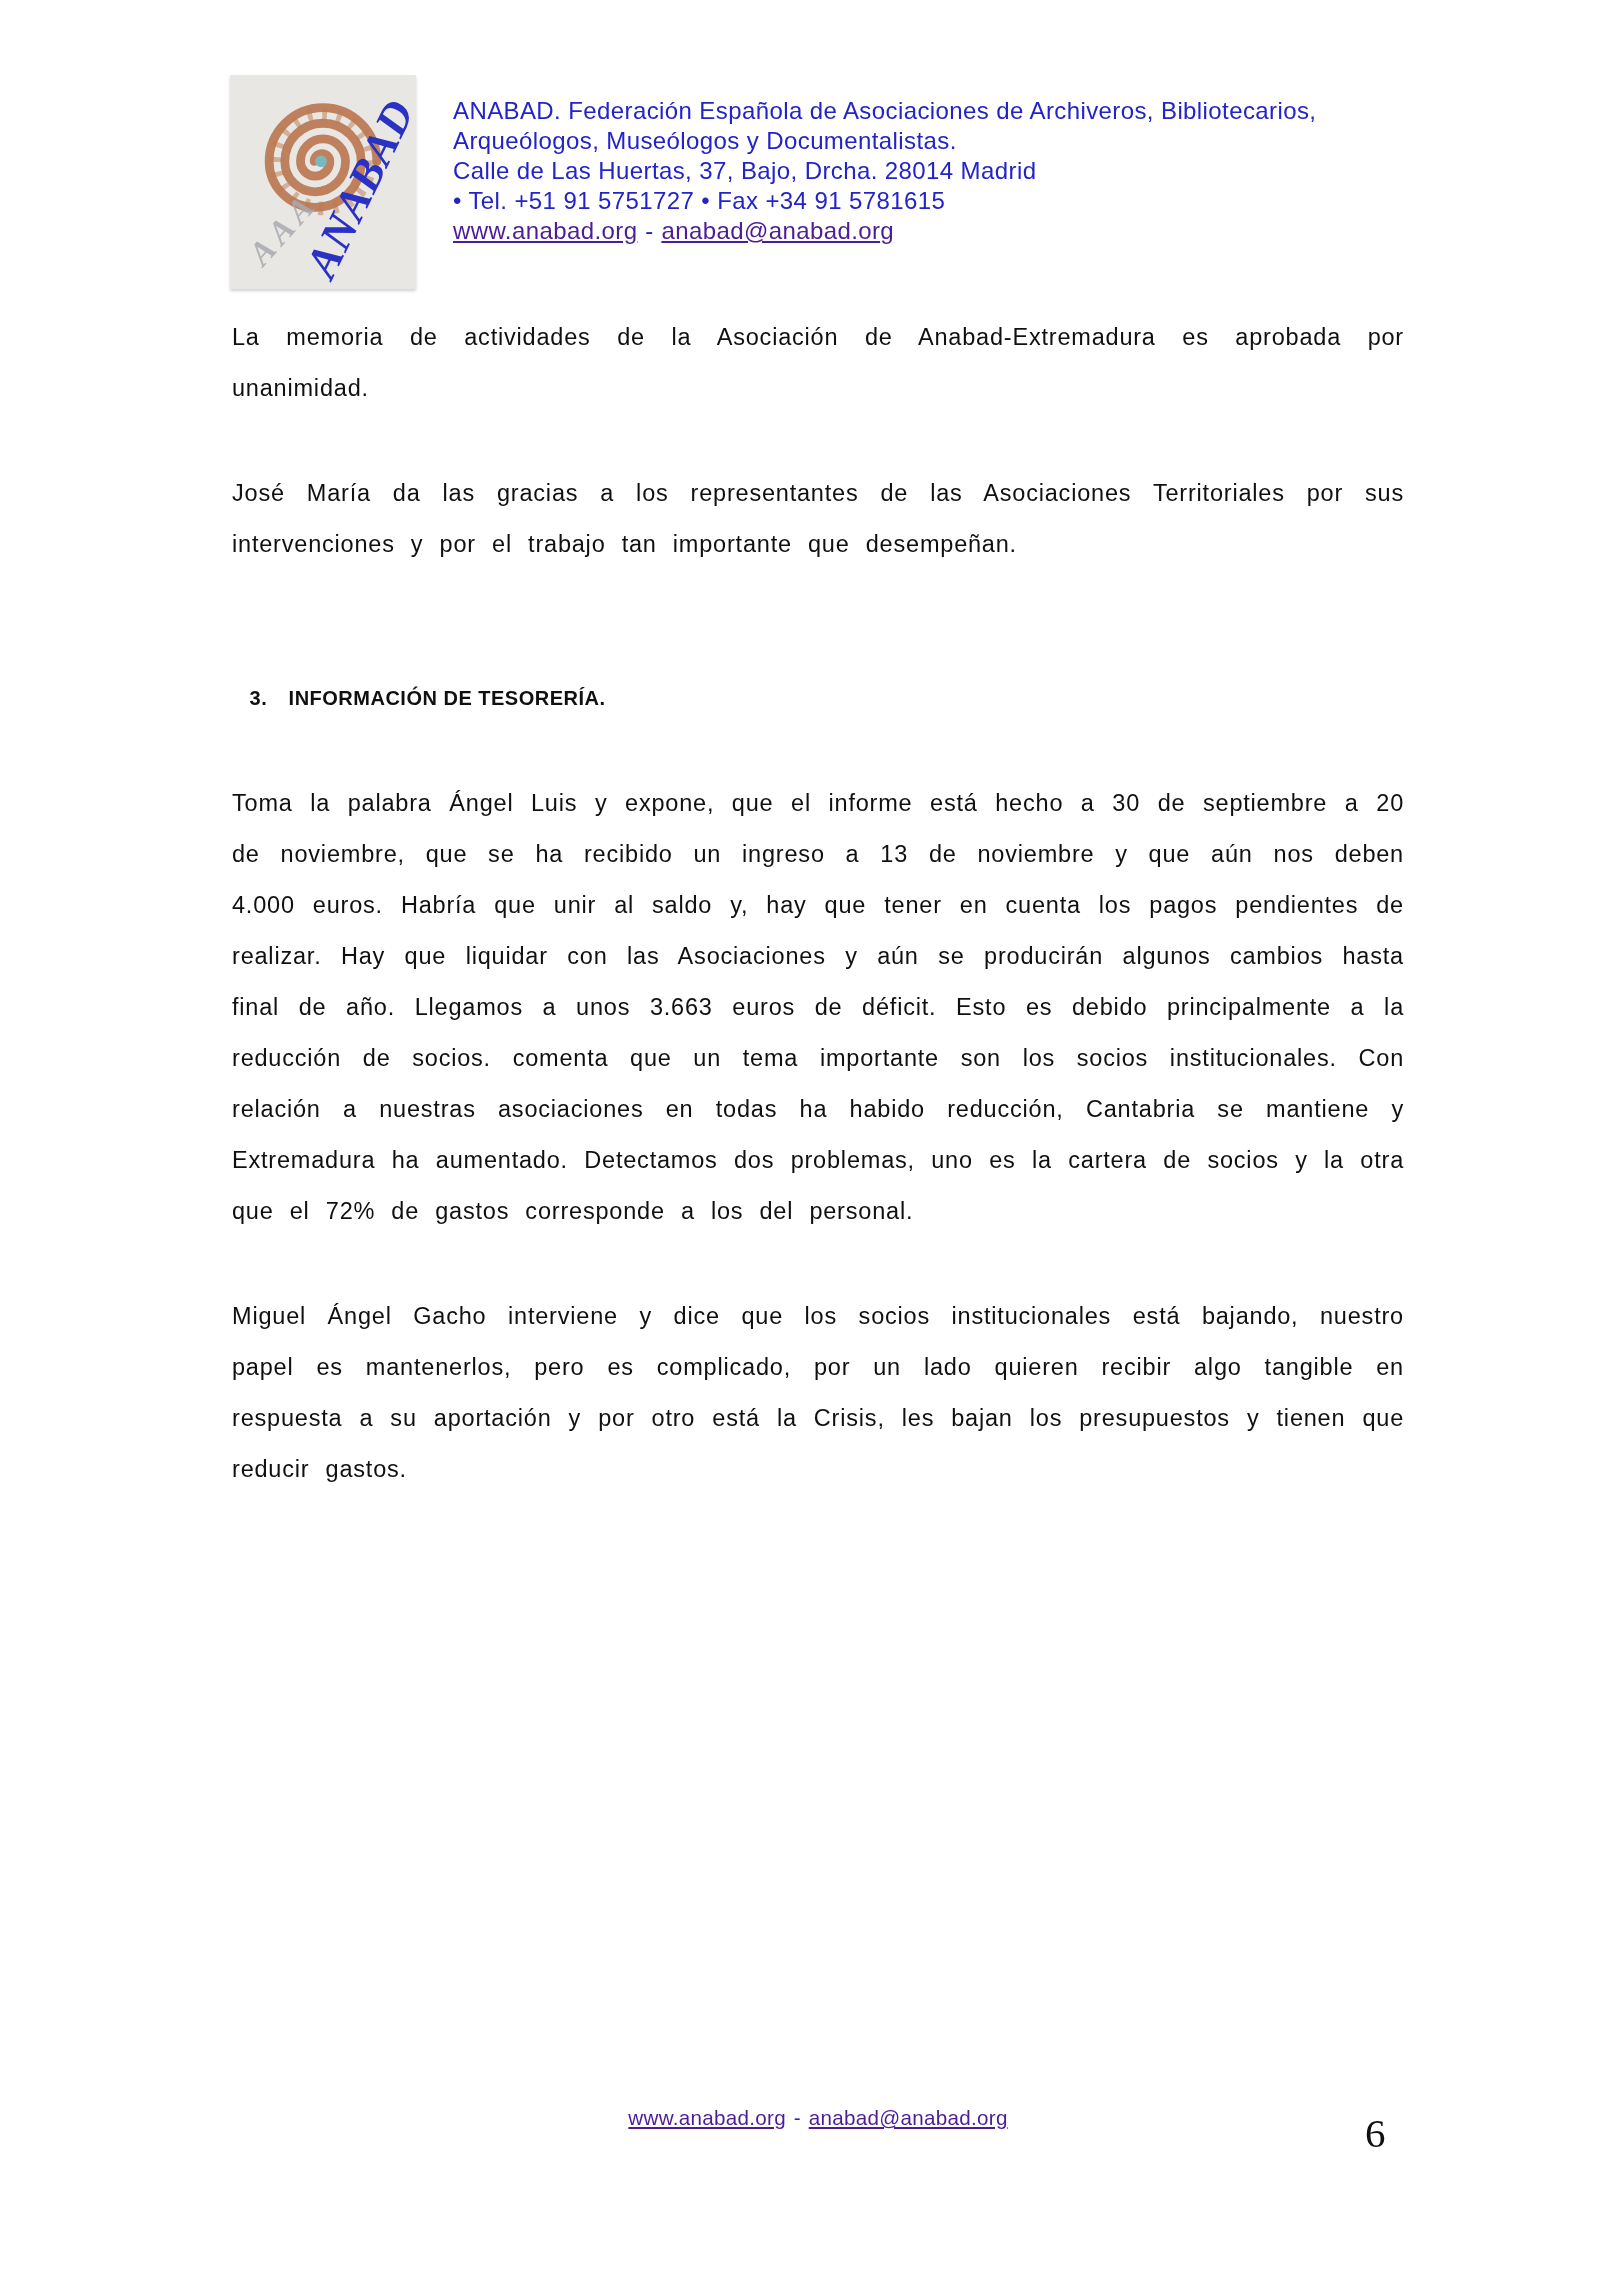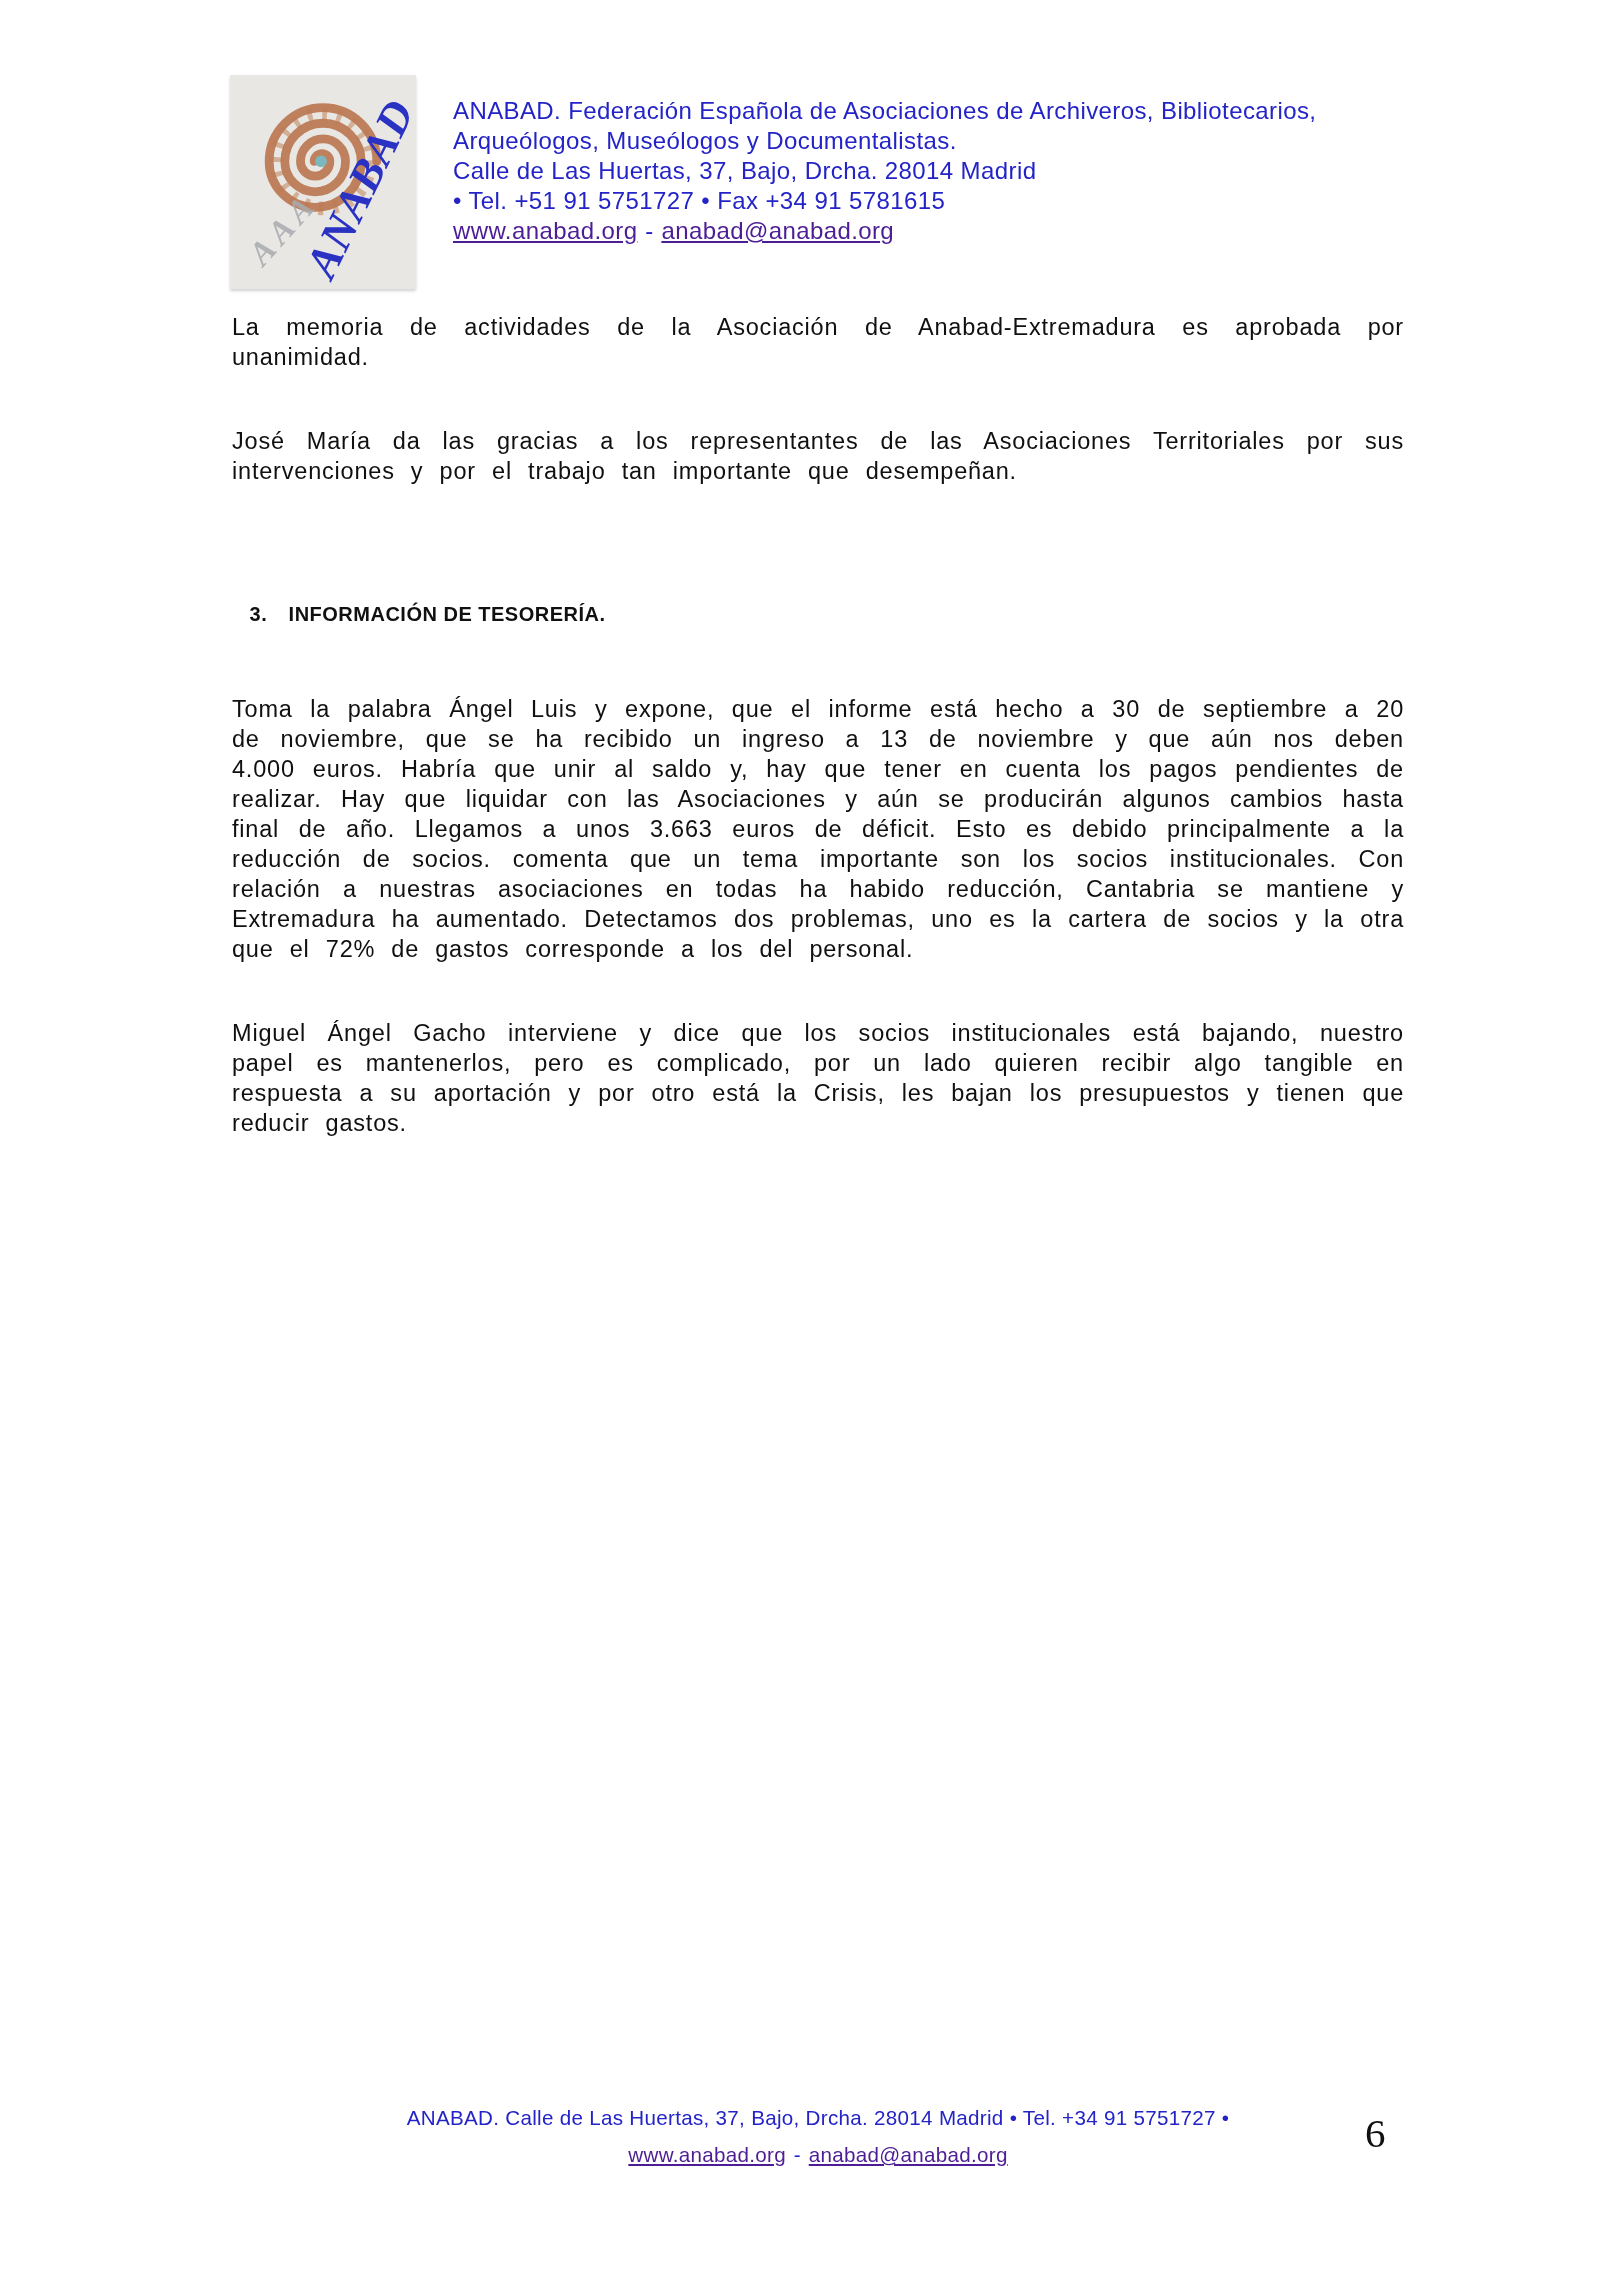--- a/index.html
+++ b/index.html
@@ -34,21 +34,21 @@
   }
   .link-sep { margin: 0 7.8px; text-decoration: none; }
 
   
   .content {
     position: absolute; left: 232px; top: 312px;
     width: 1172px;
   }
   .content p {
     margin: 0 0 54px 0;
-    font-size: 23.5px; line-height: 30px;
+    font-size: 23.5px; line-height: 51px;
     text-align: justify;
     letter-spacing: 0.8px; word-spacing: 8.8px;
   }
   .content p:last-child { margin-bottom: 0; }
   .section-heading {
     padding: 49px 0 0 17.6px;
     margin: 0 0 54px 0;
     font-size: 20px; line-height: 51px;
     font-weight: bold; letter-spacing: 0.5px;
   }
@@ -99,20 +99,19 @@
 
   <div class="section-heading">
     <span class="h-num">3.</span><span>INFORMACIÓN DE TESORERÍA.</span>
   </div>
 
   <p>Toma la palabra Ángel Luis y expone, que el informe está hecho a 30 de septiembre a 20 de noviembre, que se ha recibido un ingreso a 13 de noviembre y que aún nos deben 4.000 euros. Habría que unir al saldo y, hay que tener en cuenta los pagos pendientes de realizar. Hay que liquidar con las Asociaciones y aún se producirán algunos cambios hasta final de año. Llegamos a unos 3.663 euros de déficit. Esto es debido principalmente a la reducción de socios. comenta que un tema importante son los socios institucionales. Con relación a nuestras asociaciones en todas ha habido reducción, Cantabria se mantiene y Extremadura ha aumentado. Detectamos dos problemas, uno es la cartera de socios y la otra que el 72% de gastos corresponde a los del personal.</p>
   <p>Miguel Ángel Gacho interviene y dice que los socios institucionales está bajando, nuestro papel es mantenerlos, pero es complicado, por un lado quieren recibir algo tangible en respuesta a su aportación y por otro está la Crisis, les bajan los presupuestos y tienen que reducir gastos.</p>
 </div>
 
 <div class="footer">
-  <div>ANABAD. Calle de Las Huertas, 37, Bajo, Drcha. 28014 Madrid • Tel. +34 91 5751727 •</div>
   <div>
     <span class="hlink">www.anabad.org</span><span class="link-sep">-</span><span class="hlink">anabad@anabad.org</span>
   </div>
 </div>
 
 <div class="page-number">6</div>
 
 
 </body></html>

